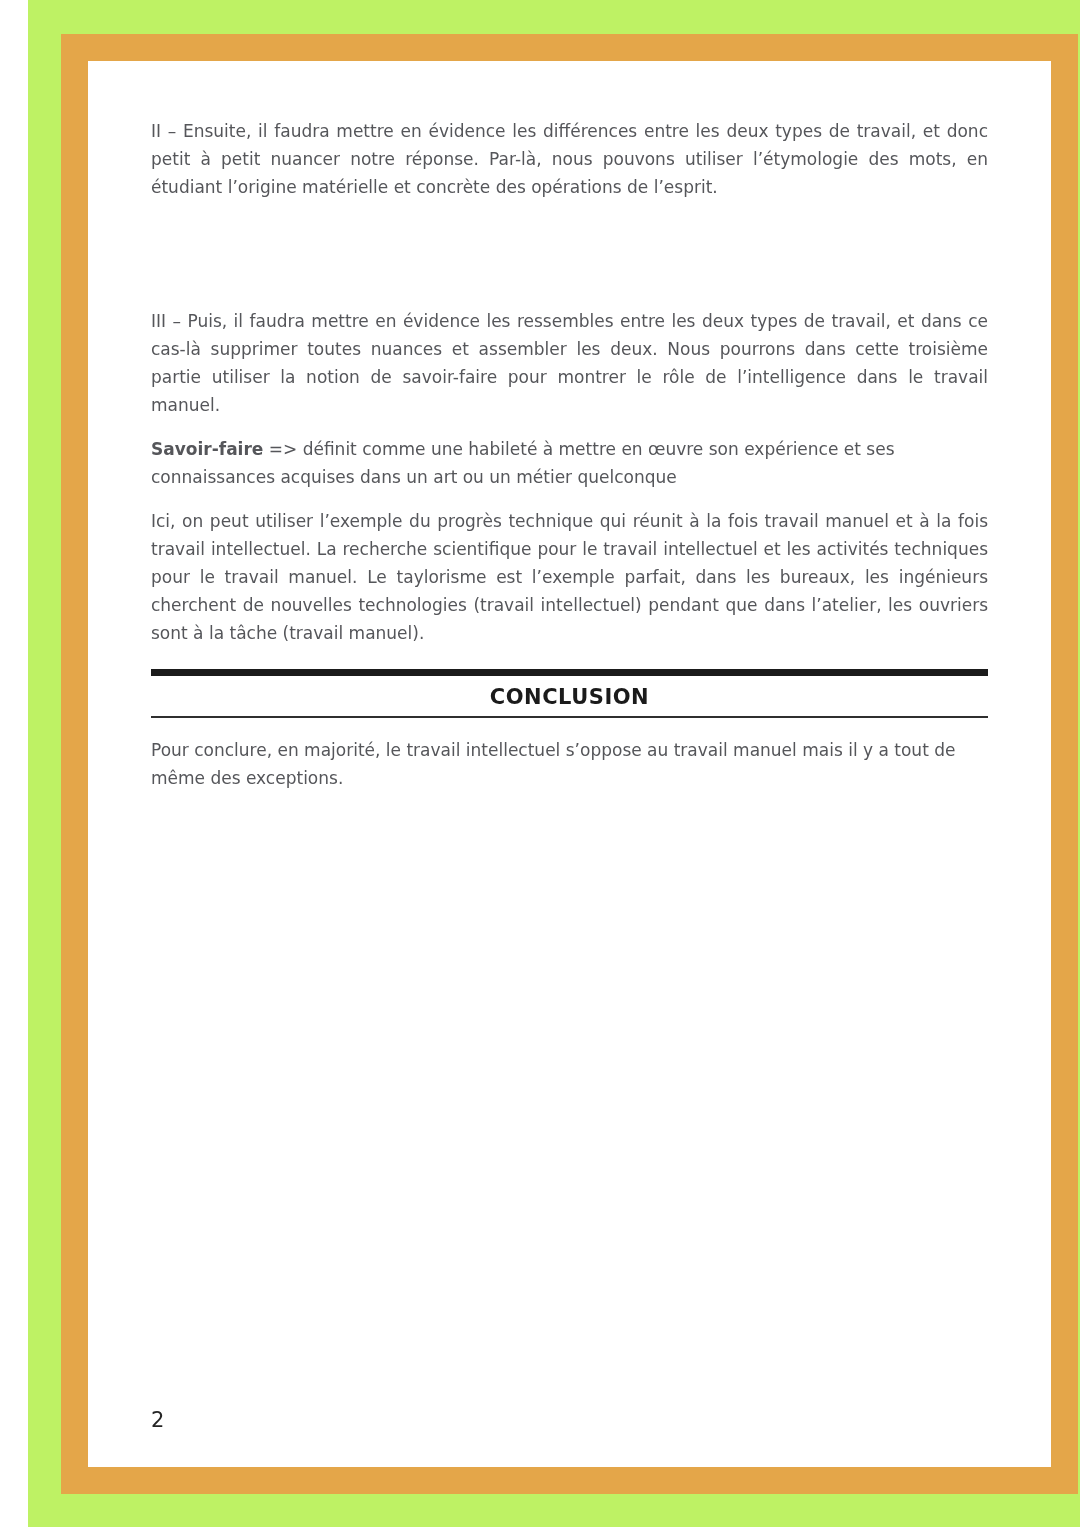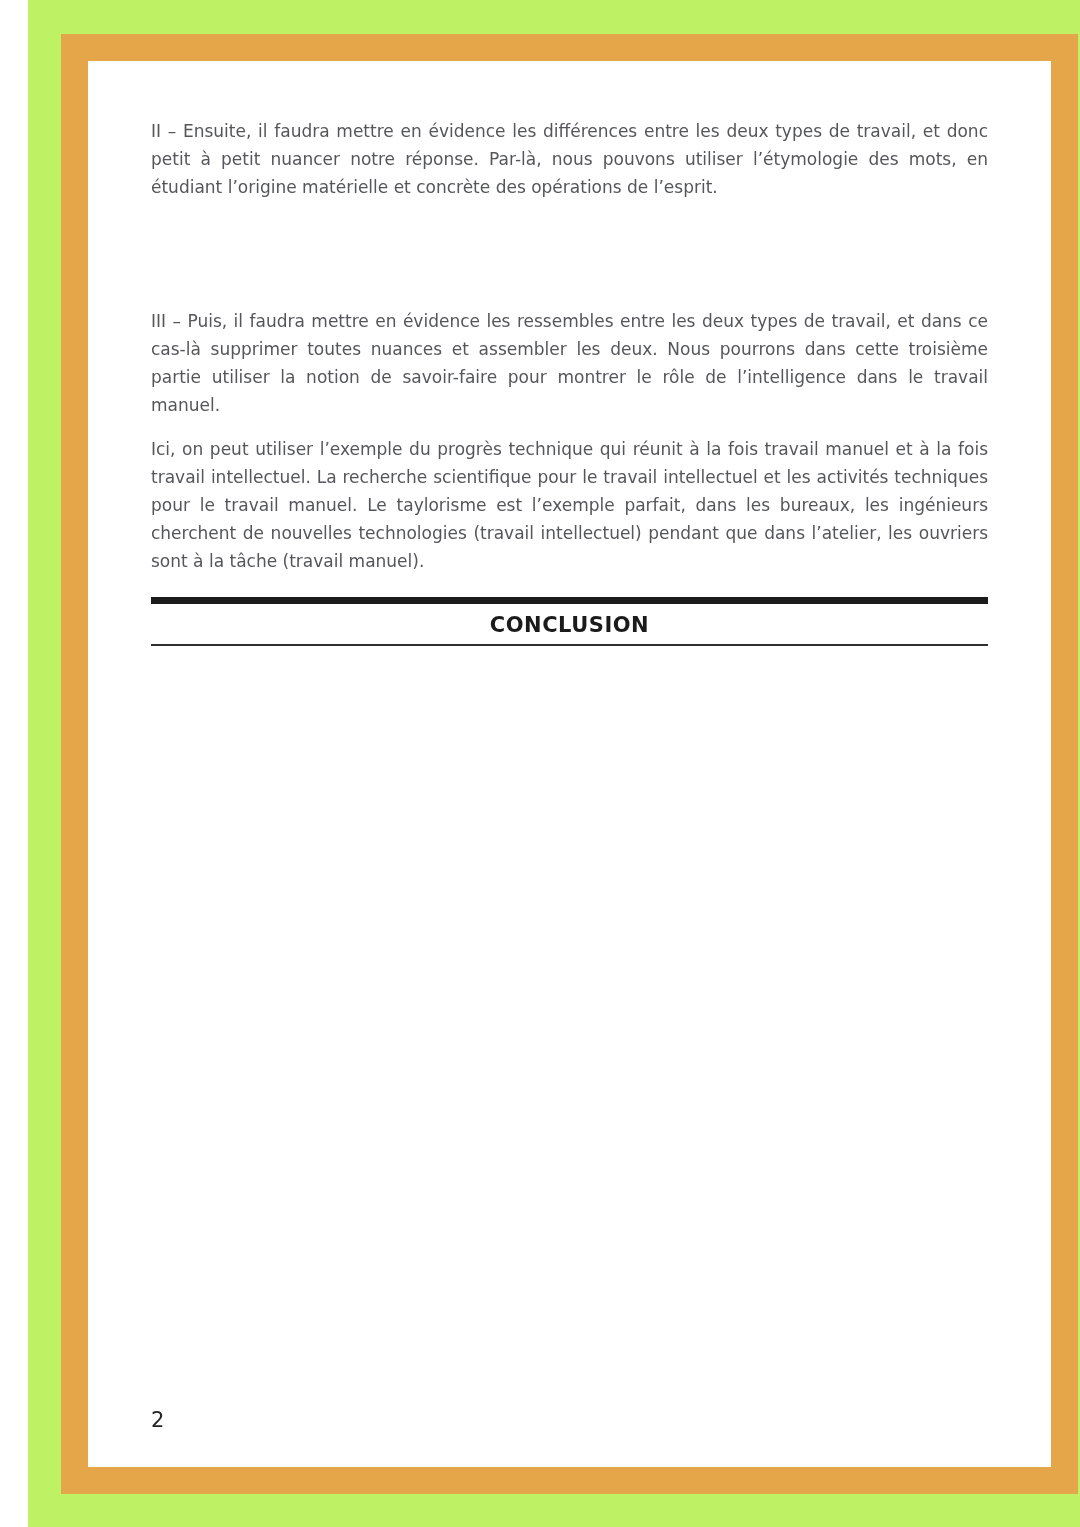--- a/index.html
+++ b/index.html
@@ -61,27 +61,29 @@
     <div class="content">
 
       <p class="para justify">II – Ensuite, il faudra mettre en évidence les différences entre les deux types de travail, et donc petit à petit nuancer notre réponse. Par-là, nous pouvons utiliser l’étymologie des mots, en étudiant l’origine matérielle et concrète des opérations de l’esprit.</p>
 
 
 
       <div class="gap-large"></div>
 
       <p class="para tight justify">III – Puis, il faudra mettre en évidence les ressembles entre les deux types de travail, et dans ce cas-là supprimer toutes nuances et assembler les deux. Nous pourrons dans cette troisième partie utiliser la notion de savoir-faire pour montrer le rôle de l’intelligence dans le travail manuel.</p>
 
+      <p class="para tight def compact"><strong>Savoir-faire</strong> <span>=&gt; définit comme une habileté à mettre en œuvre son expérience et ses connaissances acquises dans un art ou un métier quelconque</span></p>
 
       <p class="para compact justify example">Ici, on peut utiliser l’exemple du progrès technique qui réunit à la fois travail manuel et à la fois travail intellectuel. La recherche scientifique pour le travail intellectuel et les activités techniques pour le travail manuel. Le taylorisme est l’exemple parfait, dans les bureaux, les ingénieurs cherchent de nouvelles technologies (travail intellectuel) pendant que dans l’atelier, les ouvriers sont à la tâche (travail manuel).</p>
 
       <div class="conclusion-block">
         <div class="thick-rule"></div>
         <h2 class="conclusion-heading">CONCLUSION</h2>
         <div class="thin-rule"></div>
       </div>
 
+      <p class="conclusion-para">Pour conclure, en majorité, le travail intellectuel s’oppose au travail manuel mais il y a tout de même des exceptions.</p>
 
       <div class="page-number">2</div>
 
     </div>
   </div>
 </div>
 
 </body></html>

